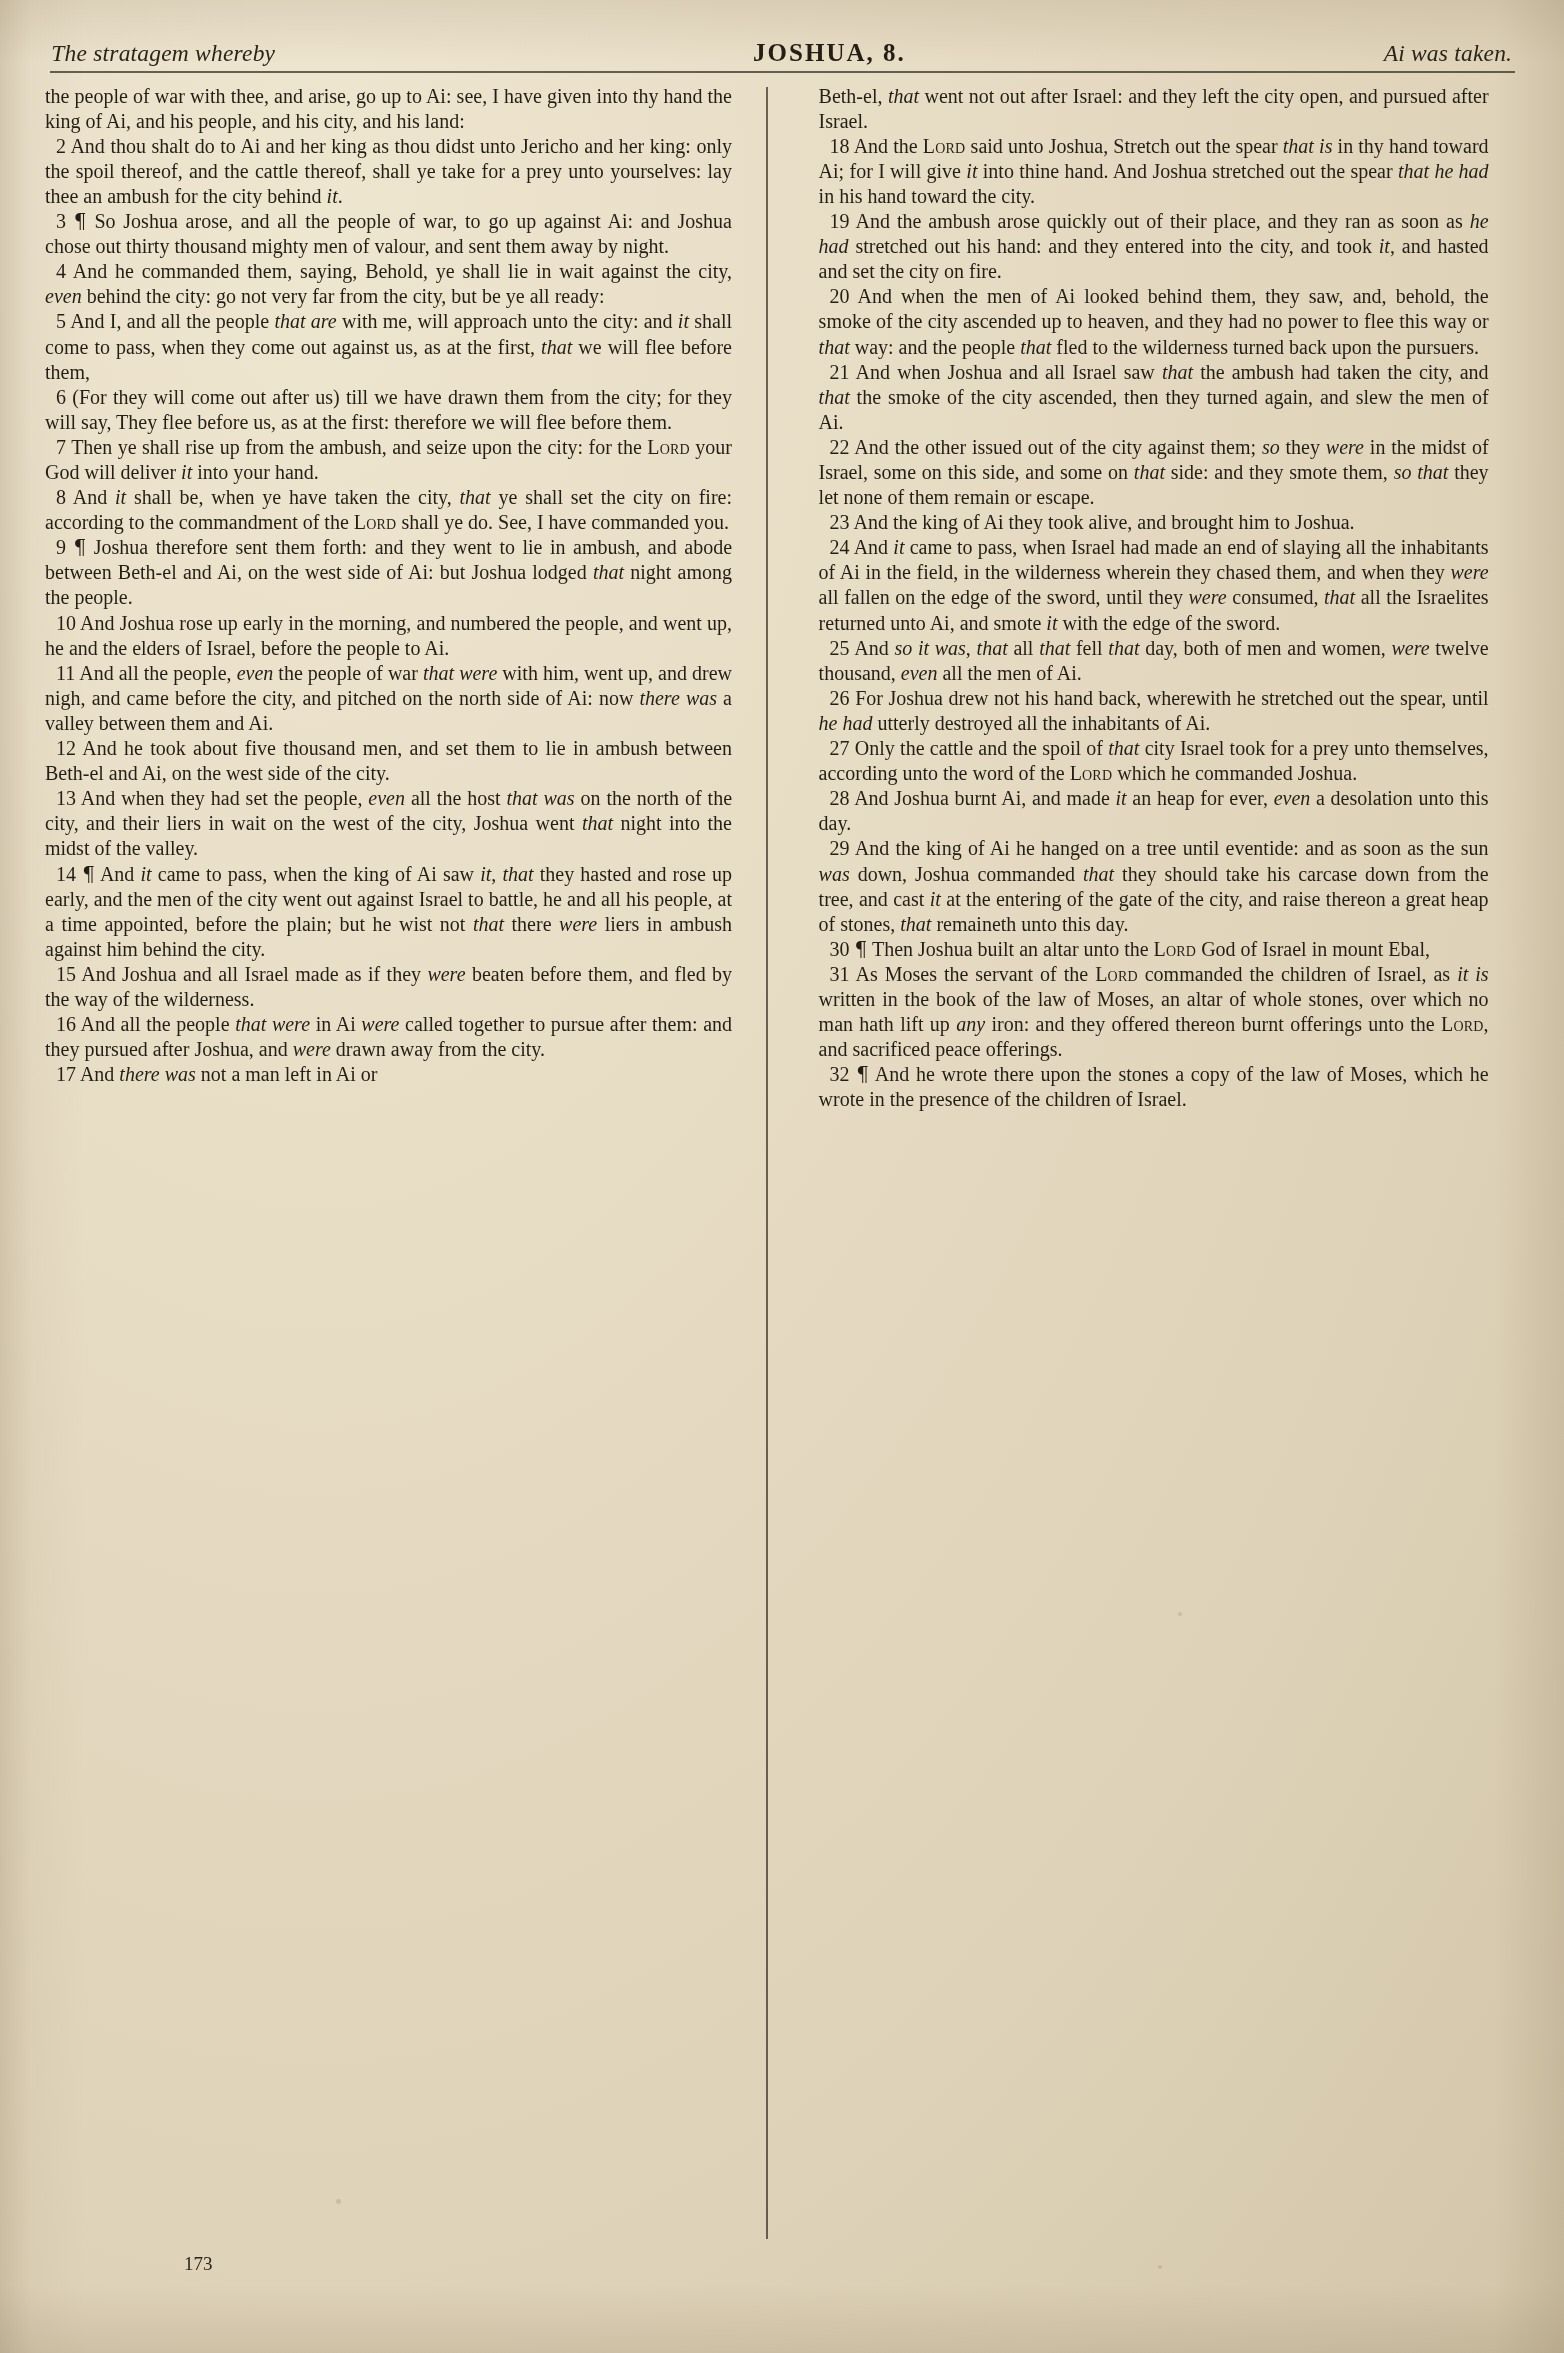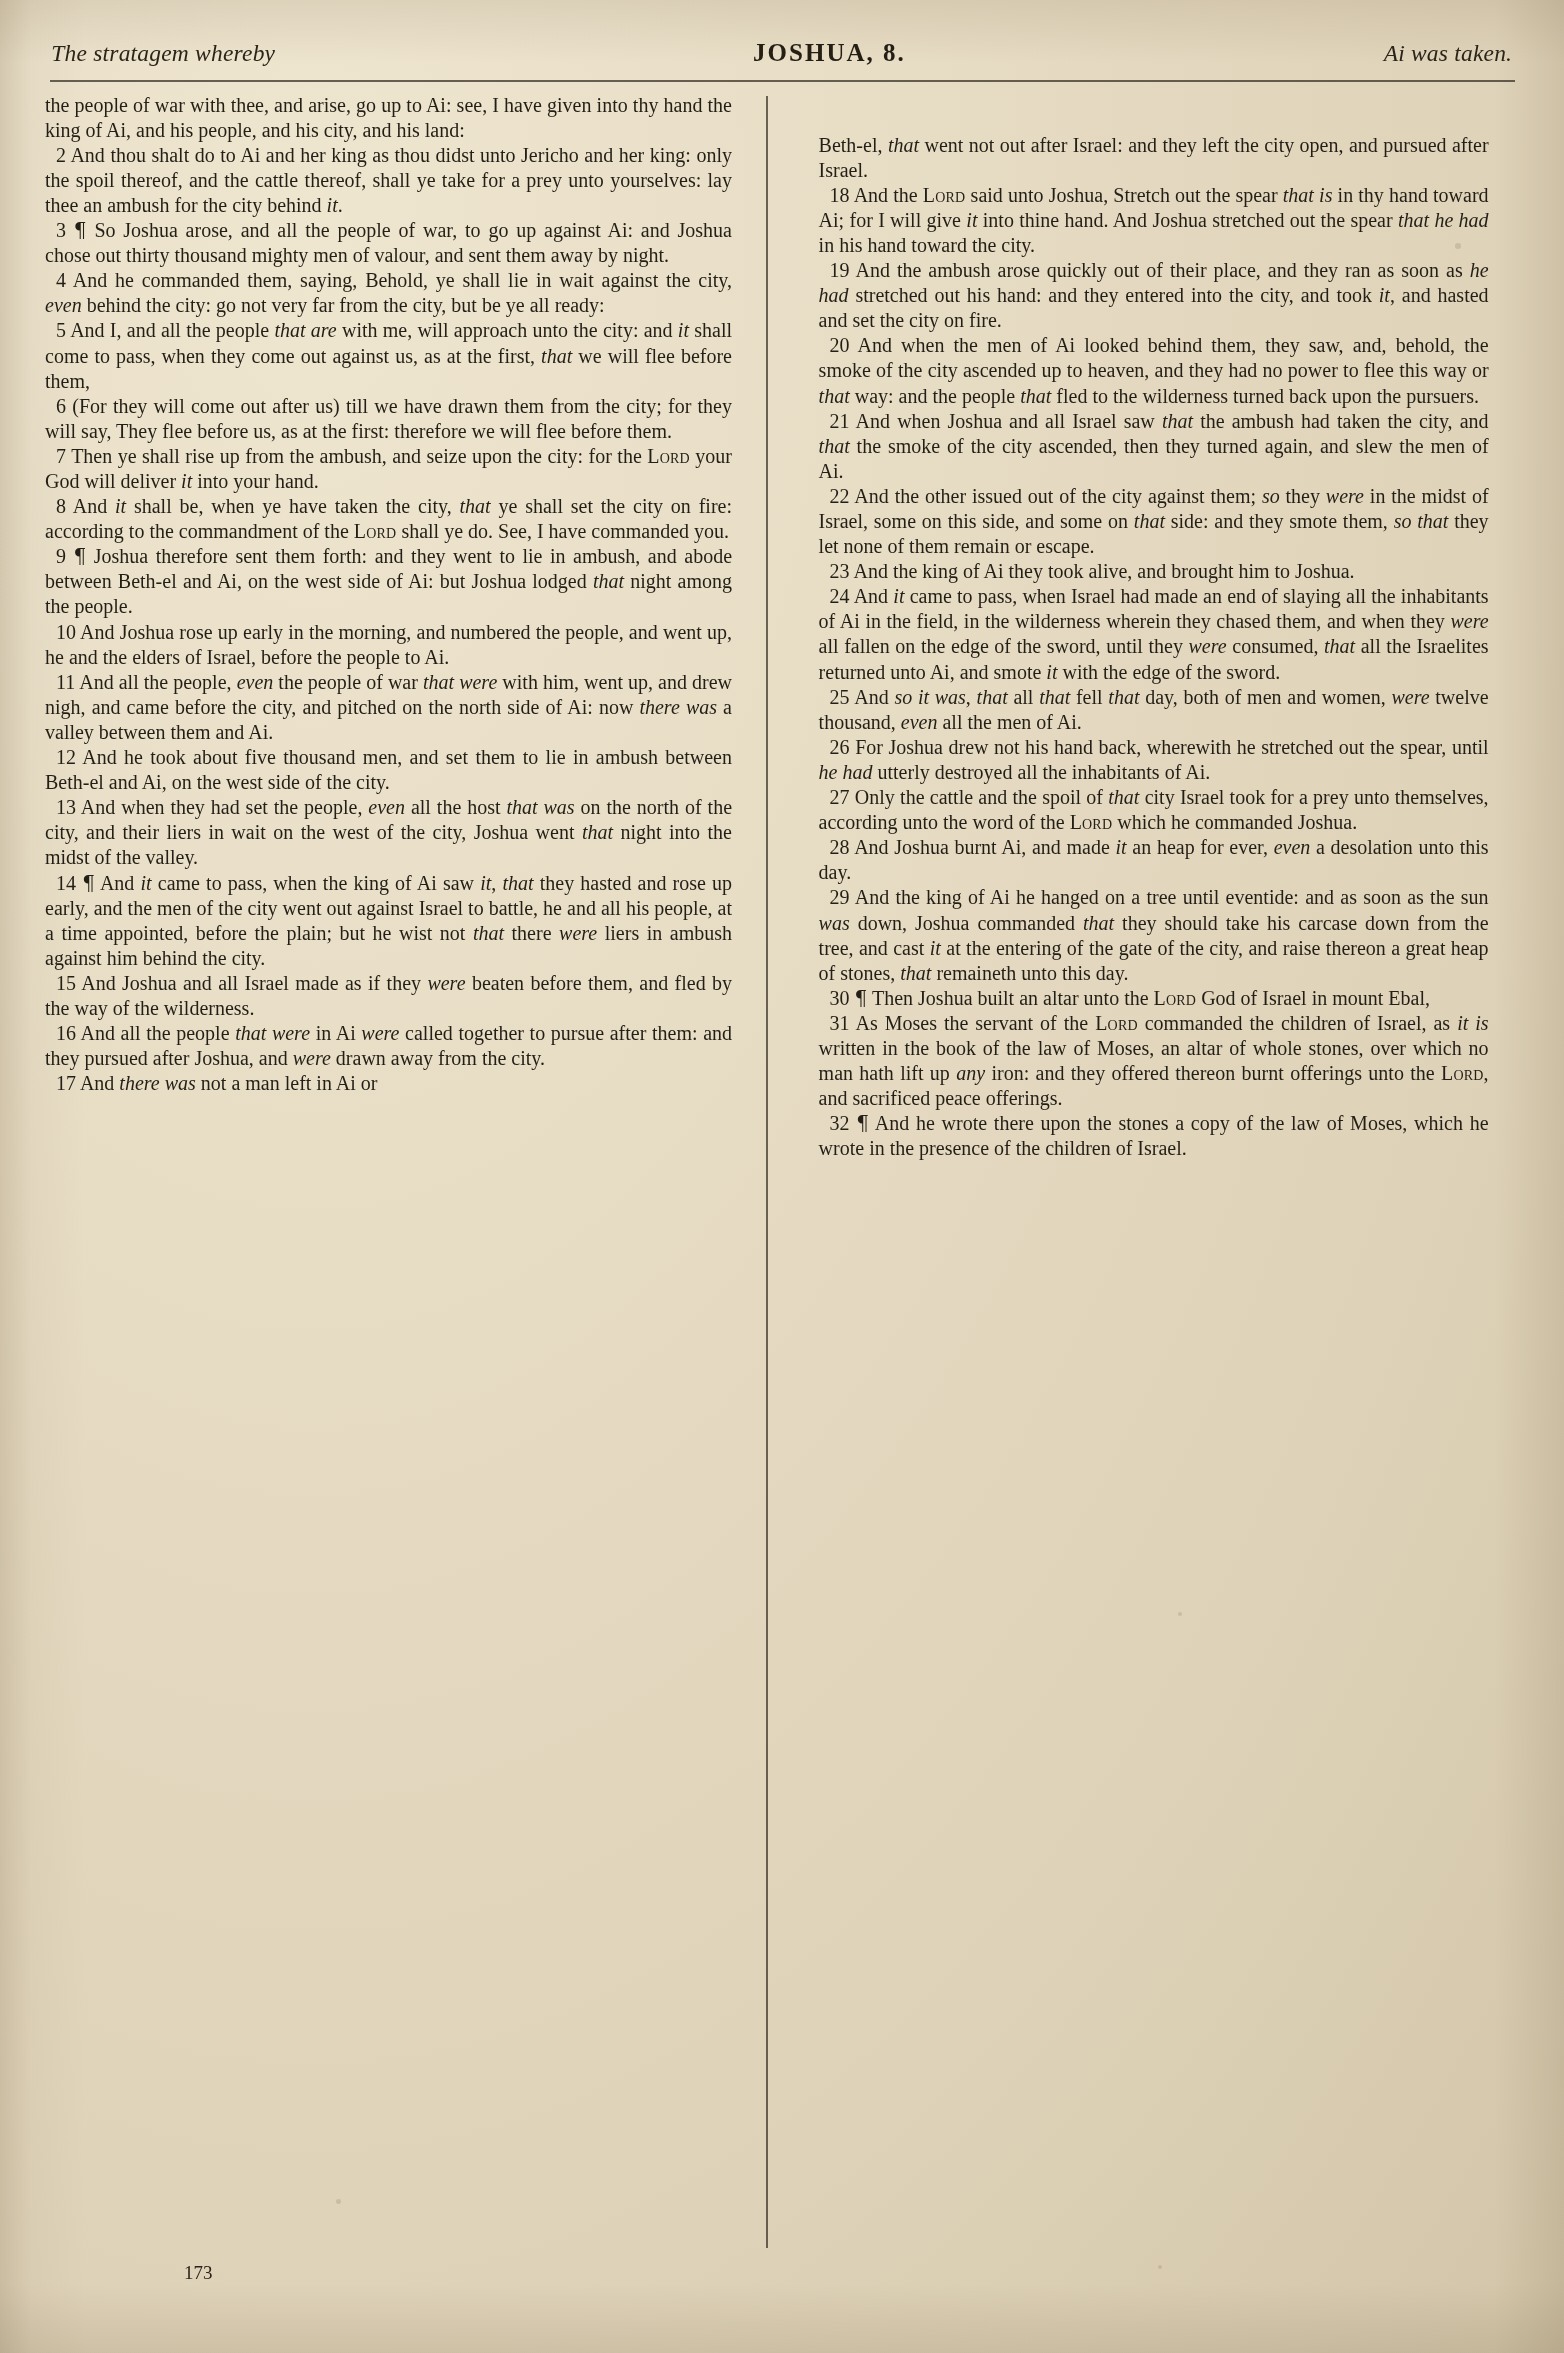--- a/index.html
+++ b/index.html
@@ -37,21 +37,21 @@
     position: relative;
     z-index: 2;
     padding: 39px 45px 0 45px;
   }
   
   .runhead {
     display: flex;
     align-items: center;
     justify-content: space-between;
     padding: 0 7.8px 0 6.3px;
-    margin-bottom: 13px;
+    margin-bottom: 4px;
   }
   .runhead .side {
     font-style: italic;
     font-size: 23.5px;
     letter-spacing: 0.2px;
     color: #2b2419;
     white-space: nowrap;
   }
   .runhead .center {
     font-size: 25px;
@@ -76,21 +76,21 @@
     width: 704px;
     box-sizing: border-box;
     font-size: 20px;
     line-height: 1.255;
     color: #241f16;
     text-align: justify;
     text-justify: inter-word;
     hyphens: none;
   }
   .col-left { padding-right: 17px; }
-  .col-right { padding-left: 34px; margin-top: 40px; }
+  .col-right { padding-left: 34px; }
   .col-divider {
     width: 1.6px;
     background: #3a3124;
     opacity: 0.72;
     margin: 3.1px 0 0 0;
     flex: 0 0 1.6px;
     height: 2152px;
   }
   p.v {
     margin: 0;

